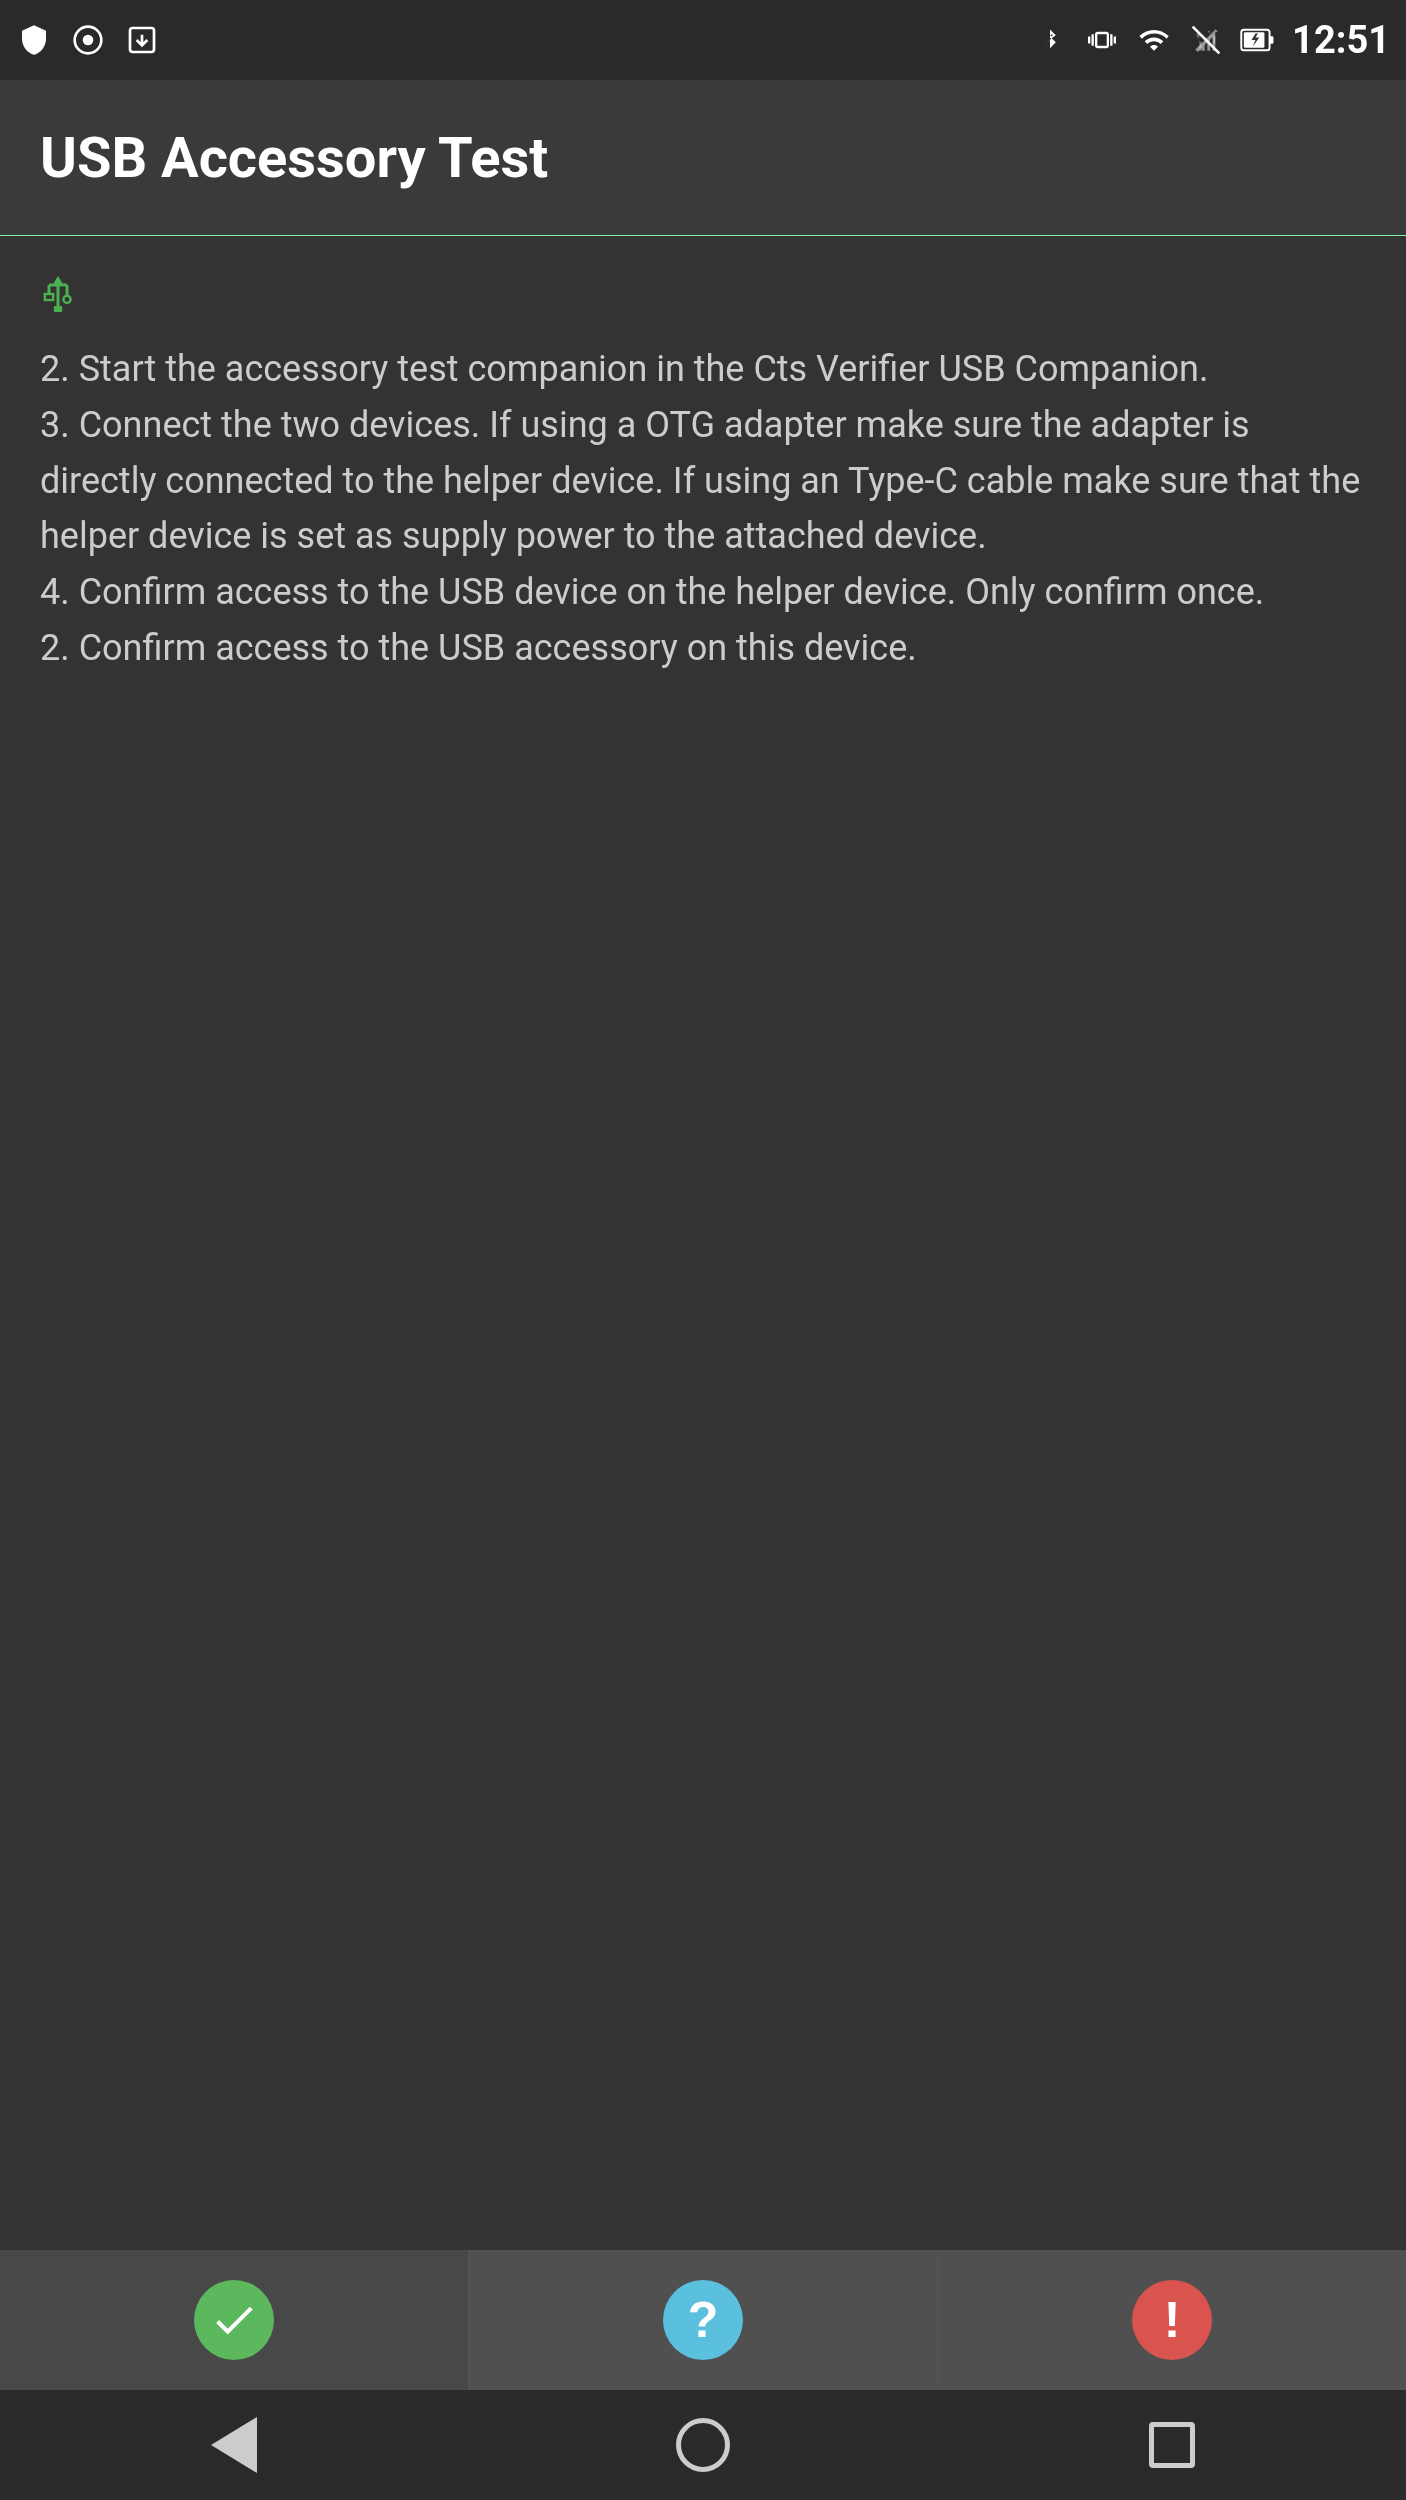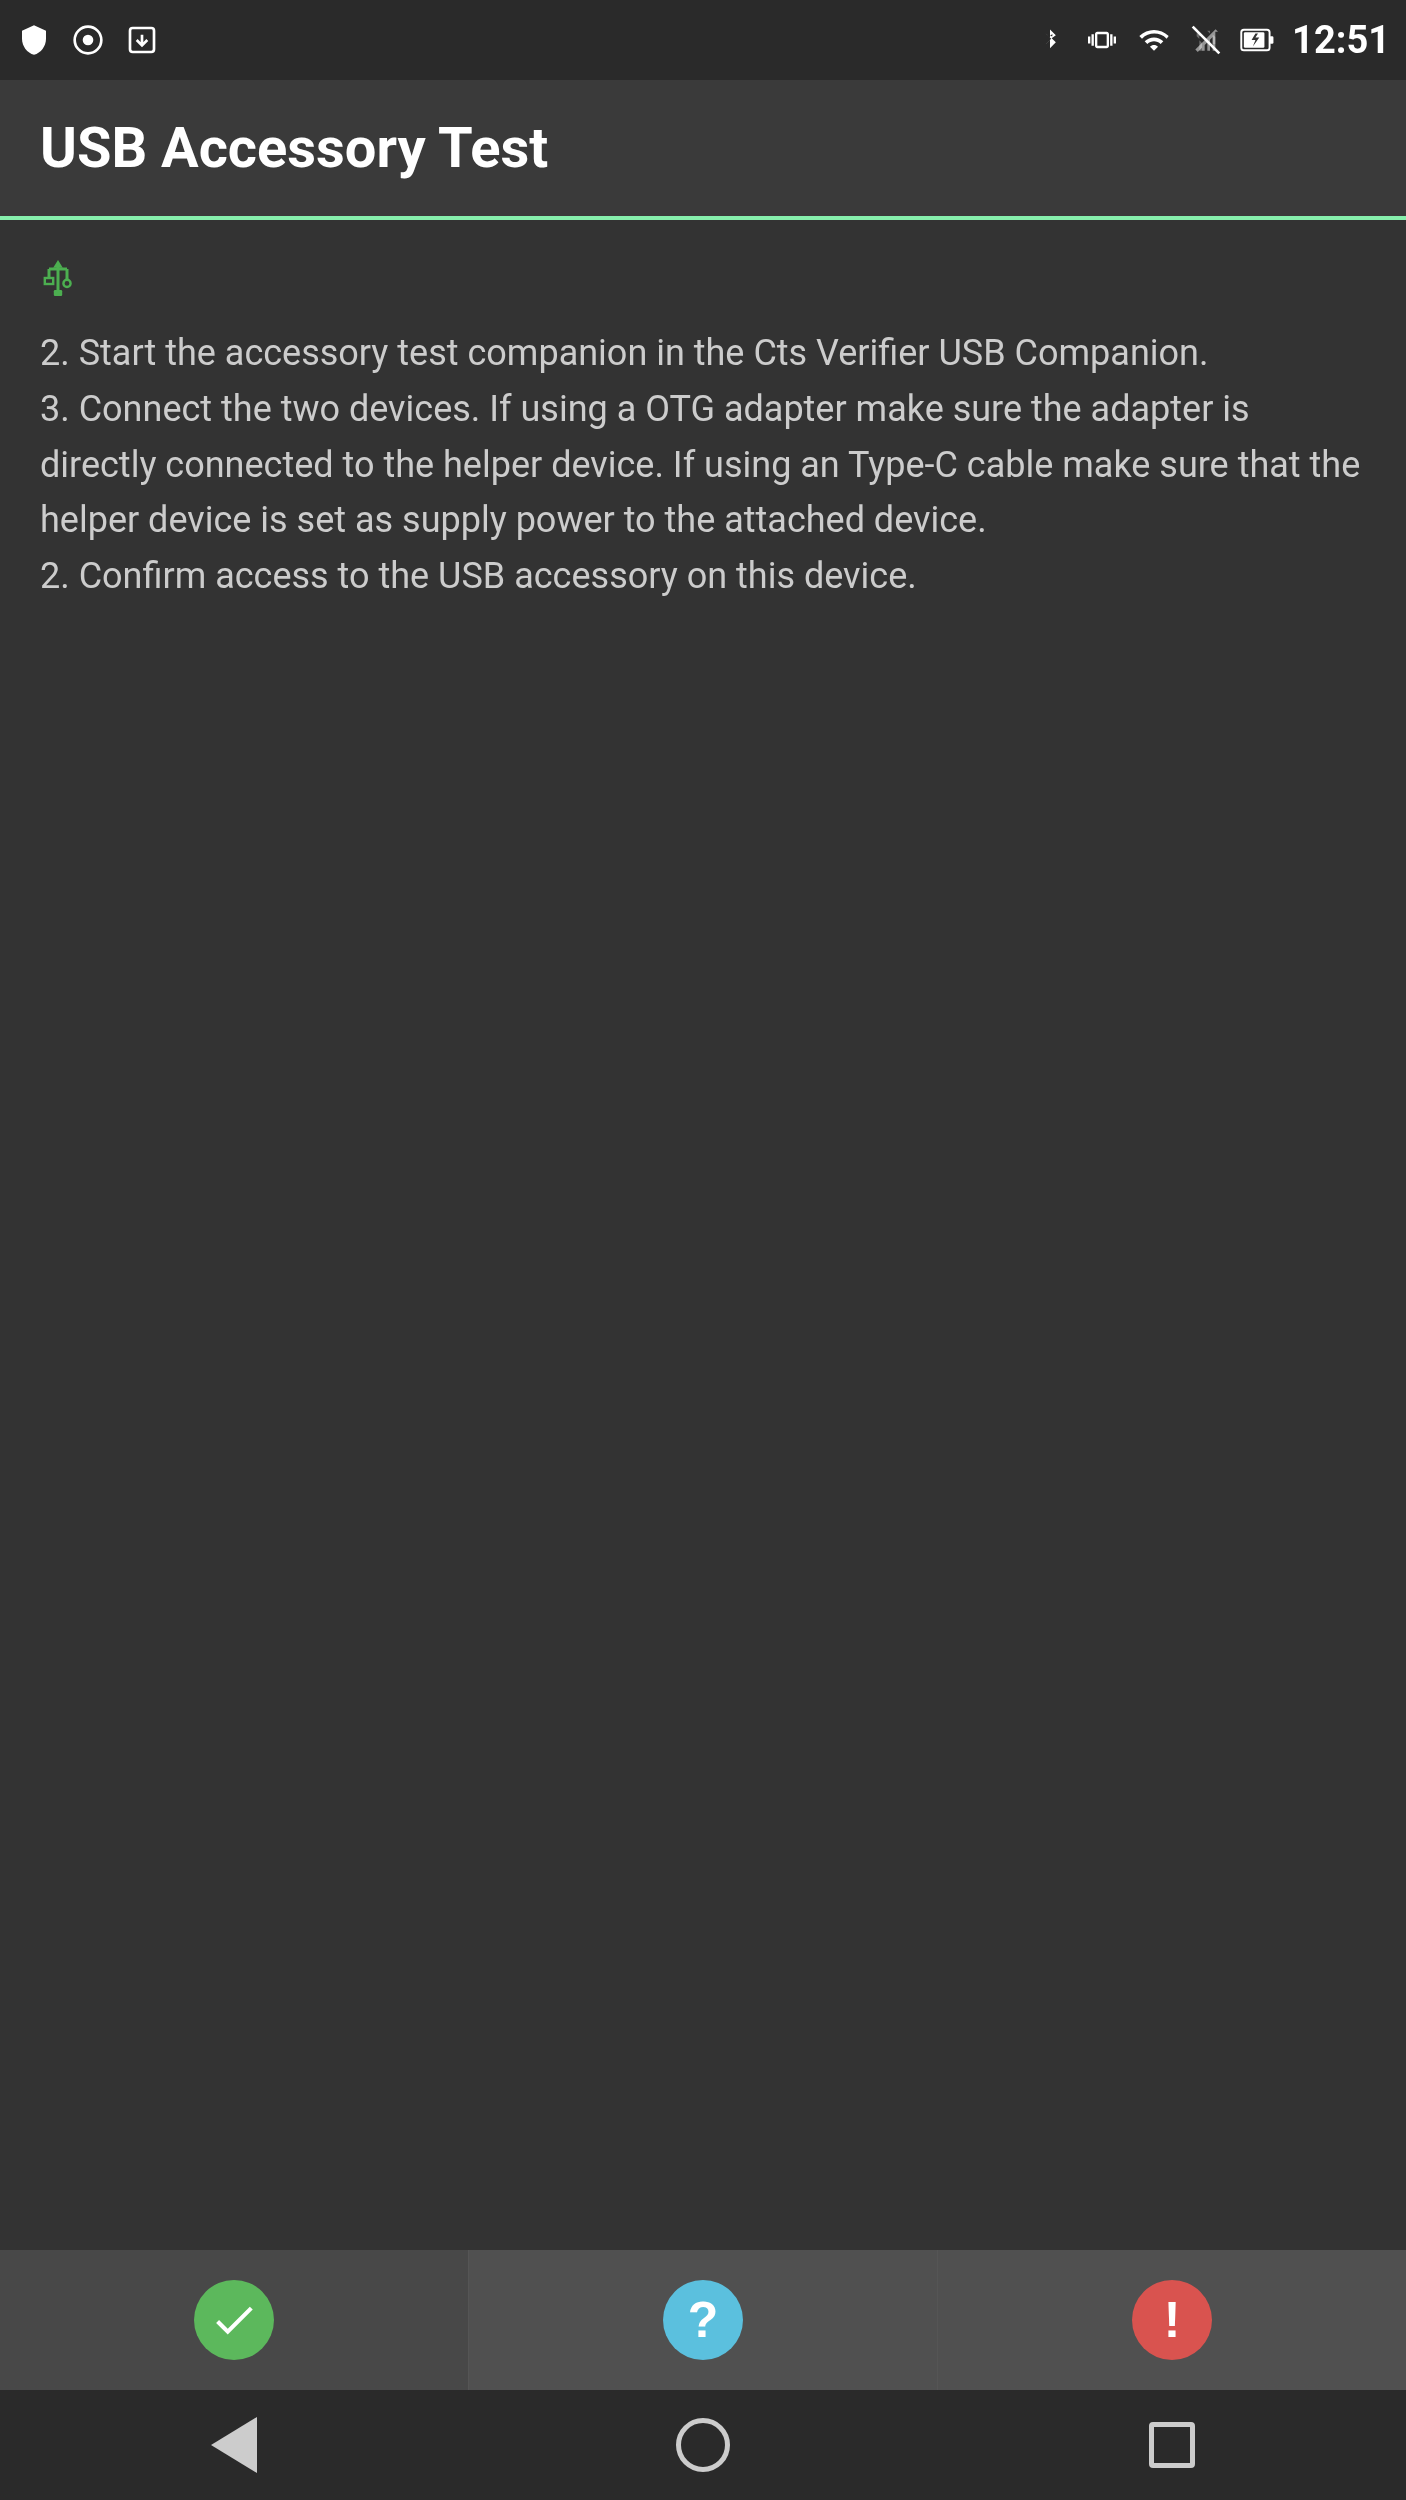--- a/index.html
+++ b/index.html
@@ -52,26 +52,26 @@
 
     .time-text {
       font-size: 38px;
       font-weight: bold;
       color: #ffffff;
     }
 
     
     .app-bar {
       width: 100%;
-      height: 140px;
+      height: 156px;
       background-color: #3a3a3a;
       display: flex;
       align-items: center;
       padding: 0 40px;
-      border-bottom: 4px solid #86efac;
+      border-bottom: 1px solid #86efac;
     }
 
     .app-title {
       font-size: 56px;
       font-weight: bold;
       color: #ffffff;
     }
 
     
     .main-content {
@@ -293,20 +293,21 @@
         <circle cx="45" cy="44" r="6" fill="none" stroke="#4CAF50" stroke-width="4"></circle>
 
         <rect x="23" y="55" width="14" height="10" rx="2" fill="#4CAF50"></rect>
       </svg>
     </span>
   </div>
 
   <div class="instructions-text">
     <p>2. Start the accessory test companion in the Cts Verifier USB Companion.</p>
     <p>3. Connect the two devices. If using a OTG adapter make sure the adapter is directly connected to the helper device. If using an Type-C cable make sure that the helper device is set as supply power to the attached device.</p>
+    <p>4. Confirm access to the USB device on the helper device. Only confirm once.</p>
     <p>2. Confirm access to the USB accessory on this device.</p>
     <br>
   </div>
 </div>
 
 <div class="bottom-buttons">
 
   <button class="action-btn" style="background-color: #484848; border-right: 1px solid #555555;">
     <div class="btn-circle btn-circle-green">
       <svg width="50" height="50" viewBox="0 0 24 24" fill="white">

